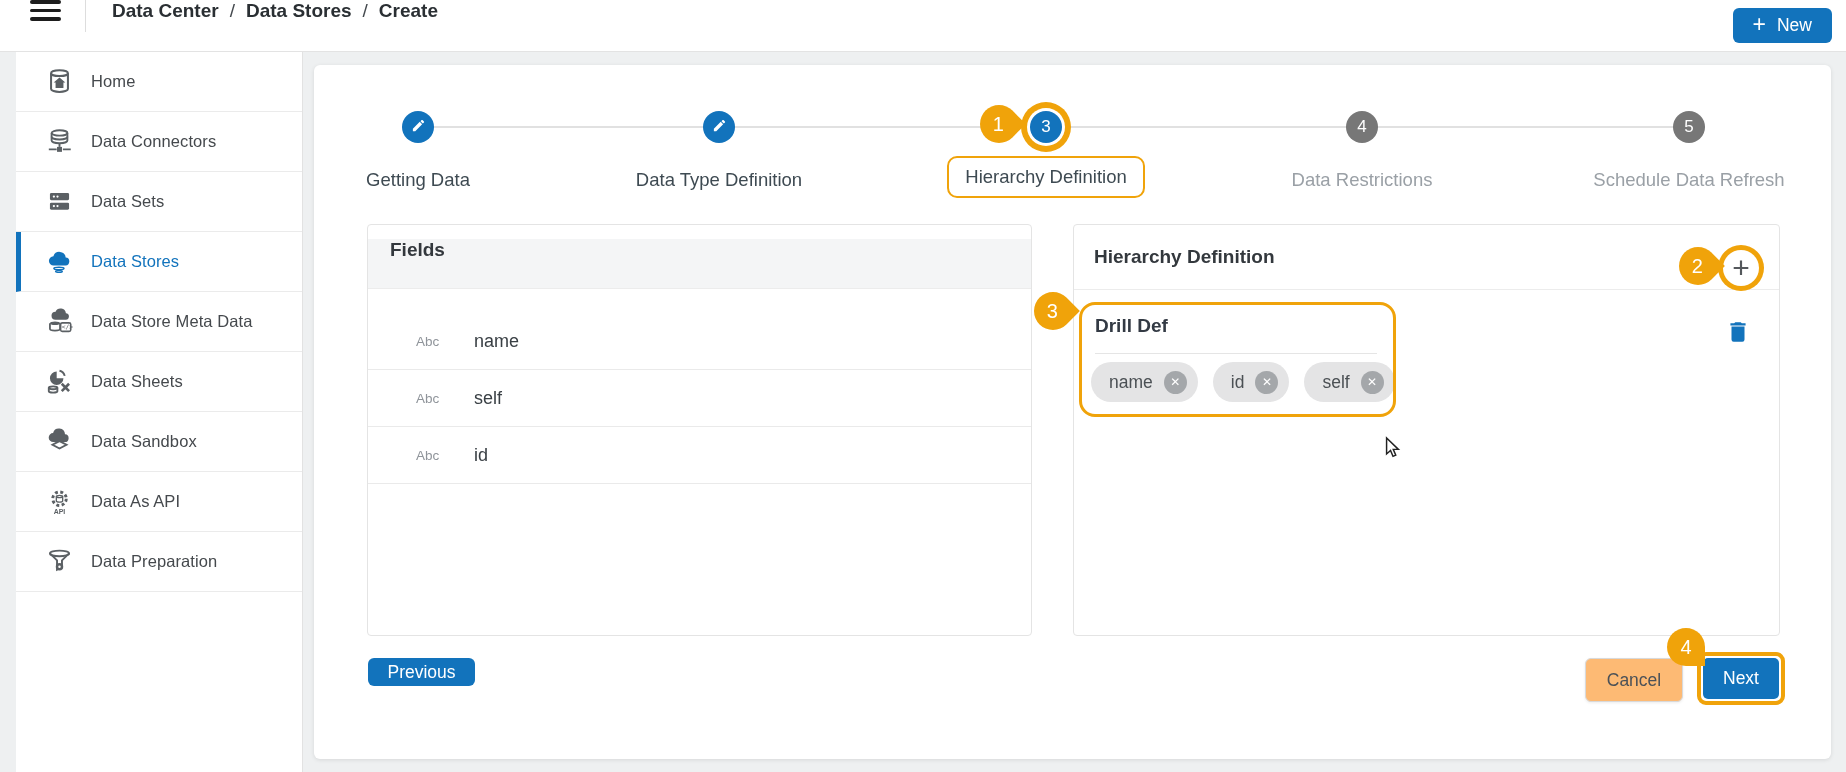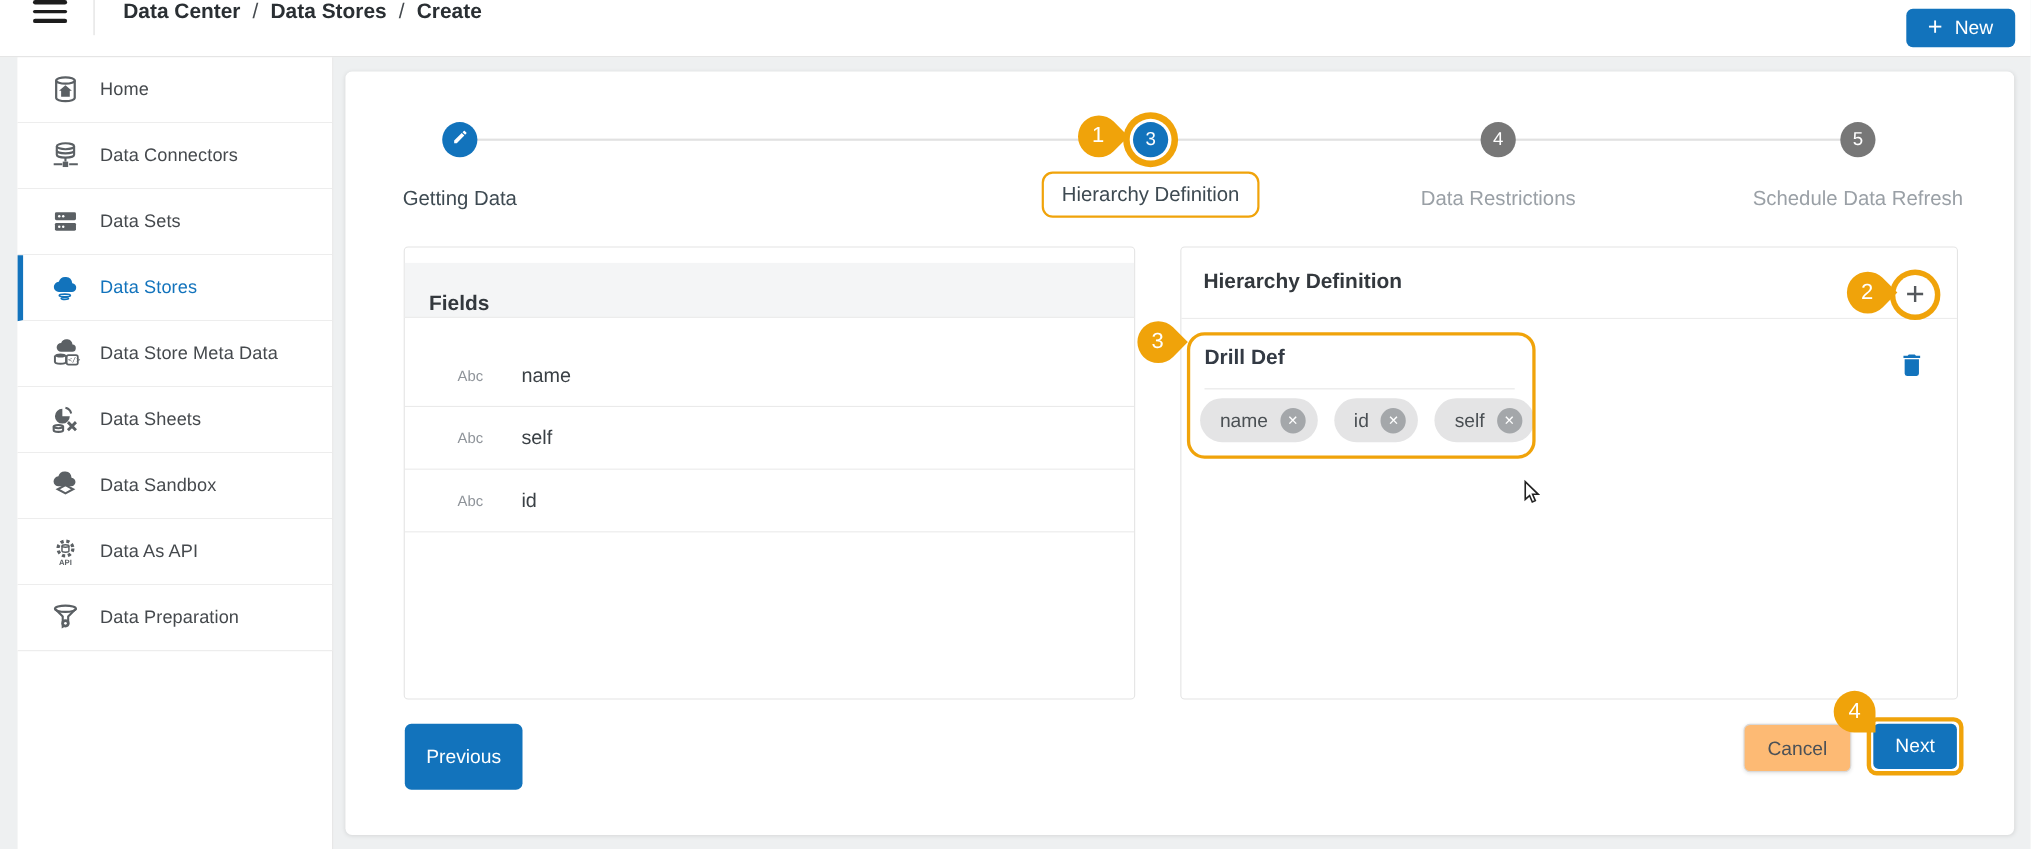--- a/index.html
+++ b/index.html
@@ -46,21 +46,21 @@
   .scircle .num { color:#fff; font-size:17px; }
   .slabel { margin-top:26px; font-size:18.5px; color:#3e4a52; }
   .slabel.pending { color:#9aa0a6; }
   .slabel.outlined { margin-top:13px; border:2.5px solid #f0a30a; border-radius:10px;
                      padding:8px 16px; background:#fff; }
   
   .panel { position:absolute; top:159px; height:412px; background:#fff; border:1px solid #e4e4e4; border-radius:4px; }
   .panel.fields { left:53px; width:665px; }
   .panel.hier { left:759px; width:707px; }
   .fields-header { margin-top:14px; height:50px; background:#f4f5f6; border-bottom:1px solid #ececec;
-                   display:flex; align-items:flex-end; padding-left:22px; }
+                   display:flex; align-items:flex-start; padding-left:22px; }
   .panel-title { font-size:19px; font-weight:700; color:#33383d; }
   .frows { margin-top:24px; }
   .frow { height:57px; display:flex; align-items:center; padding-left:48px; gap:26px;
           border-bottom:1px solid #eaeaea; cursor:grab; }
   .ftype { font-size:13.5px; color:#8f949a; width:32px; }
   .fname { font-size:18px; color:#3a4045; }
   .hier-header { height:65px; border-bottom:1px solid #ececec; display:flex; align-items:center; padding:0 20px; }
   .add-btn { position:absolute; right:20px; top:25px; width:36px; height:36px; border-radius:50%;
              background:#fff; box-shadow:0 0 0 5px #f0a30a; display:flex; align-items:center;
              justify-content:center; font-size:30px; color:#54585c; cursor:pointer; z-index:3; line-height:1; }
@@ -71,21 +71,21 @@
           gap:11px; padding:0 11px 0 18px; font-size:17.5px; color:#4b5054; }
   .chip-x { width:23px; height:23px; border-radius:50%; background:#a4a7aa; color:#fff; display:flex;
             align-items:center; justify-content:center; font-size:12px; cursor:pointer; }
   .trash-btn { position:absolute; right:26px; top:93px; width:30px; height:30px; cursor:pointer;
                background:none; border:none; }
   .drill-outline { position:absolute; left:5px; top:77px; width:317px; height:115px;
                    border:3.5px solid #f0a30a; border-radius:16px; pointer-events:none; z-index:2; }
   
   .btn { border:none; border-radius:6px; font-size:17.5px; cursor:pointer; font-family:inherit; }
   .btn.blue { background:#1273bc; color:#fff; }
-  .prev-btn { position:absolute; left:54px; top:593px; width:107px; height:60px; }
+  .prev-btn { position:absolute; left:54px; top:593px; width:107px; height:28px; }
   .cancel-btn { position:absolute; left:1271px; top:593px; width:98px; height:44px; background:#fdba74;
                 border:1px solid #d9d9d9; color:#4b5157; box-shadow:0 1px 3px rgba(0,0,0,.08); }
   .next-wrap { position:absolute; left:1383px; top:587px; border:4px solid #f0a30a; border-radius:9px;
                background:#fff; padding:2px; z-index:3; }
   .next-btn { width:76px; height:41px; border-radius:5px; }
   
   .badge { position:absolute; width:38px; height:38px; background:#f0a30a;
            border-radius:50% 0 50% 50%; transform:rotate(45deg); display:flex; align-items:center;
            justify-content:center; z-index:10; }
   .badge > span { transform:rotate(-45deg); color:#fff; font-size:20px; }
@@ -232,20 +232,30 @@
     <div class="scircle">
       <span>
         <svg width="15" height="15" viewBox="0 0 24 24" fill="#fff">
             <path d="M3 17.2V21h3.8L17.8 9.9 14 6.1 3 17.2zM20.7 7c.4-.4.4-1 0-1.4l-2.3-2.3c-.4-.4-1-.4-1.4 0l-1.8 1.8 3.7 3.7 1.8-1.8z"></path>
           </svg>
       </span>
     </div>
     <span class="slabel">Getting Data</span>
   </div>
 
+  <div class="step" style="left:255px">
+    <div class="scircle">
+      <span>
+        <svg width="15" height="15" viewBox="0 0 24 24" fill="#fff">
+            <path d="M3 17.2V21h3.8L17.8 9.9 14 6.1 3 17.2zM20.7 7c.4-.4.4-1 0-1.4l-2.3-2.3c-.4-.4-1-.4-1.4 0l-1.8 1.8 3.7 3.7 1.8-1.8z"></path>
+          </svg>
+      </span>
+    </div>
+    <span class="slabel">Data Type Definition</span>
+  </div>
 
   <div class="step" style="left:582px">
     <div class="scircle ringed">
       <span class="num">3</span>
     </div>
     <span class="slabel outlined">Hierarchy Definition</span>
   </div>
 
   <div class="step" style="left:898px">
     <div class="scircle pending">

